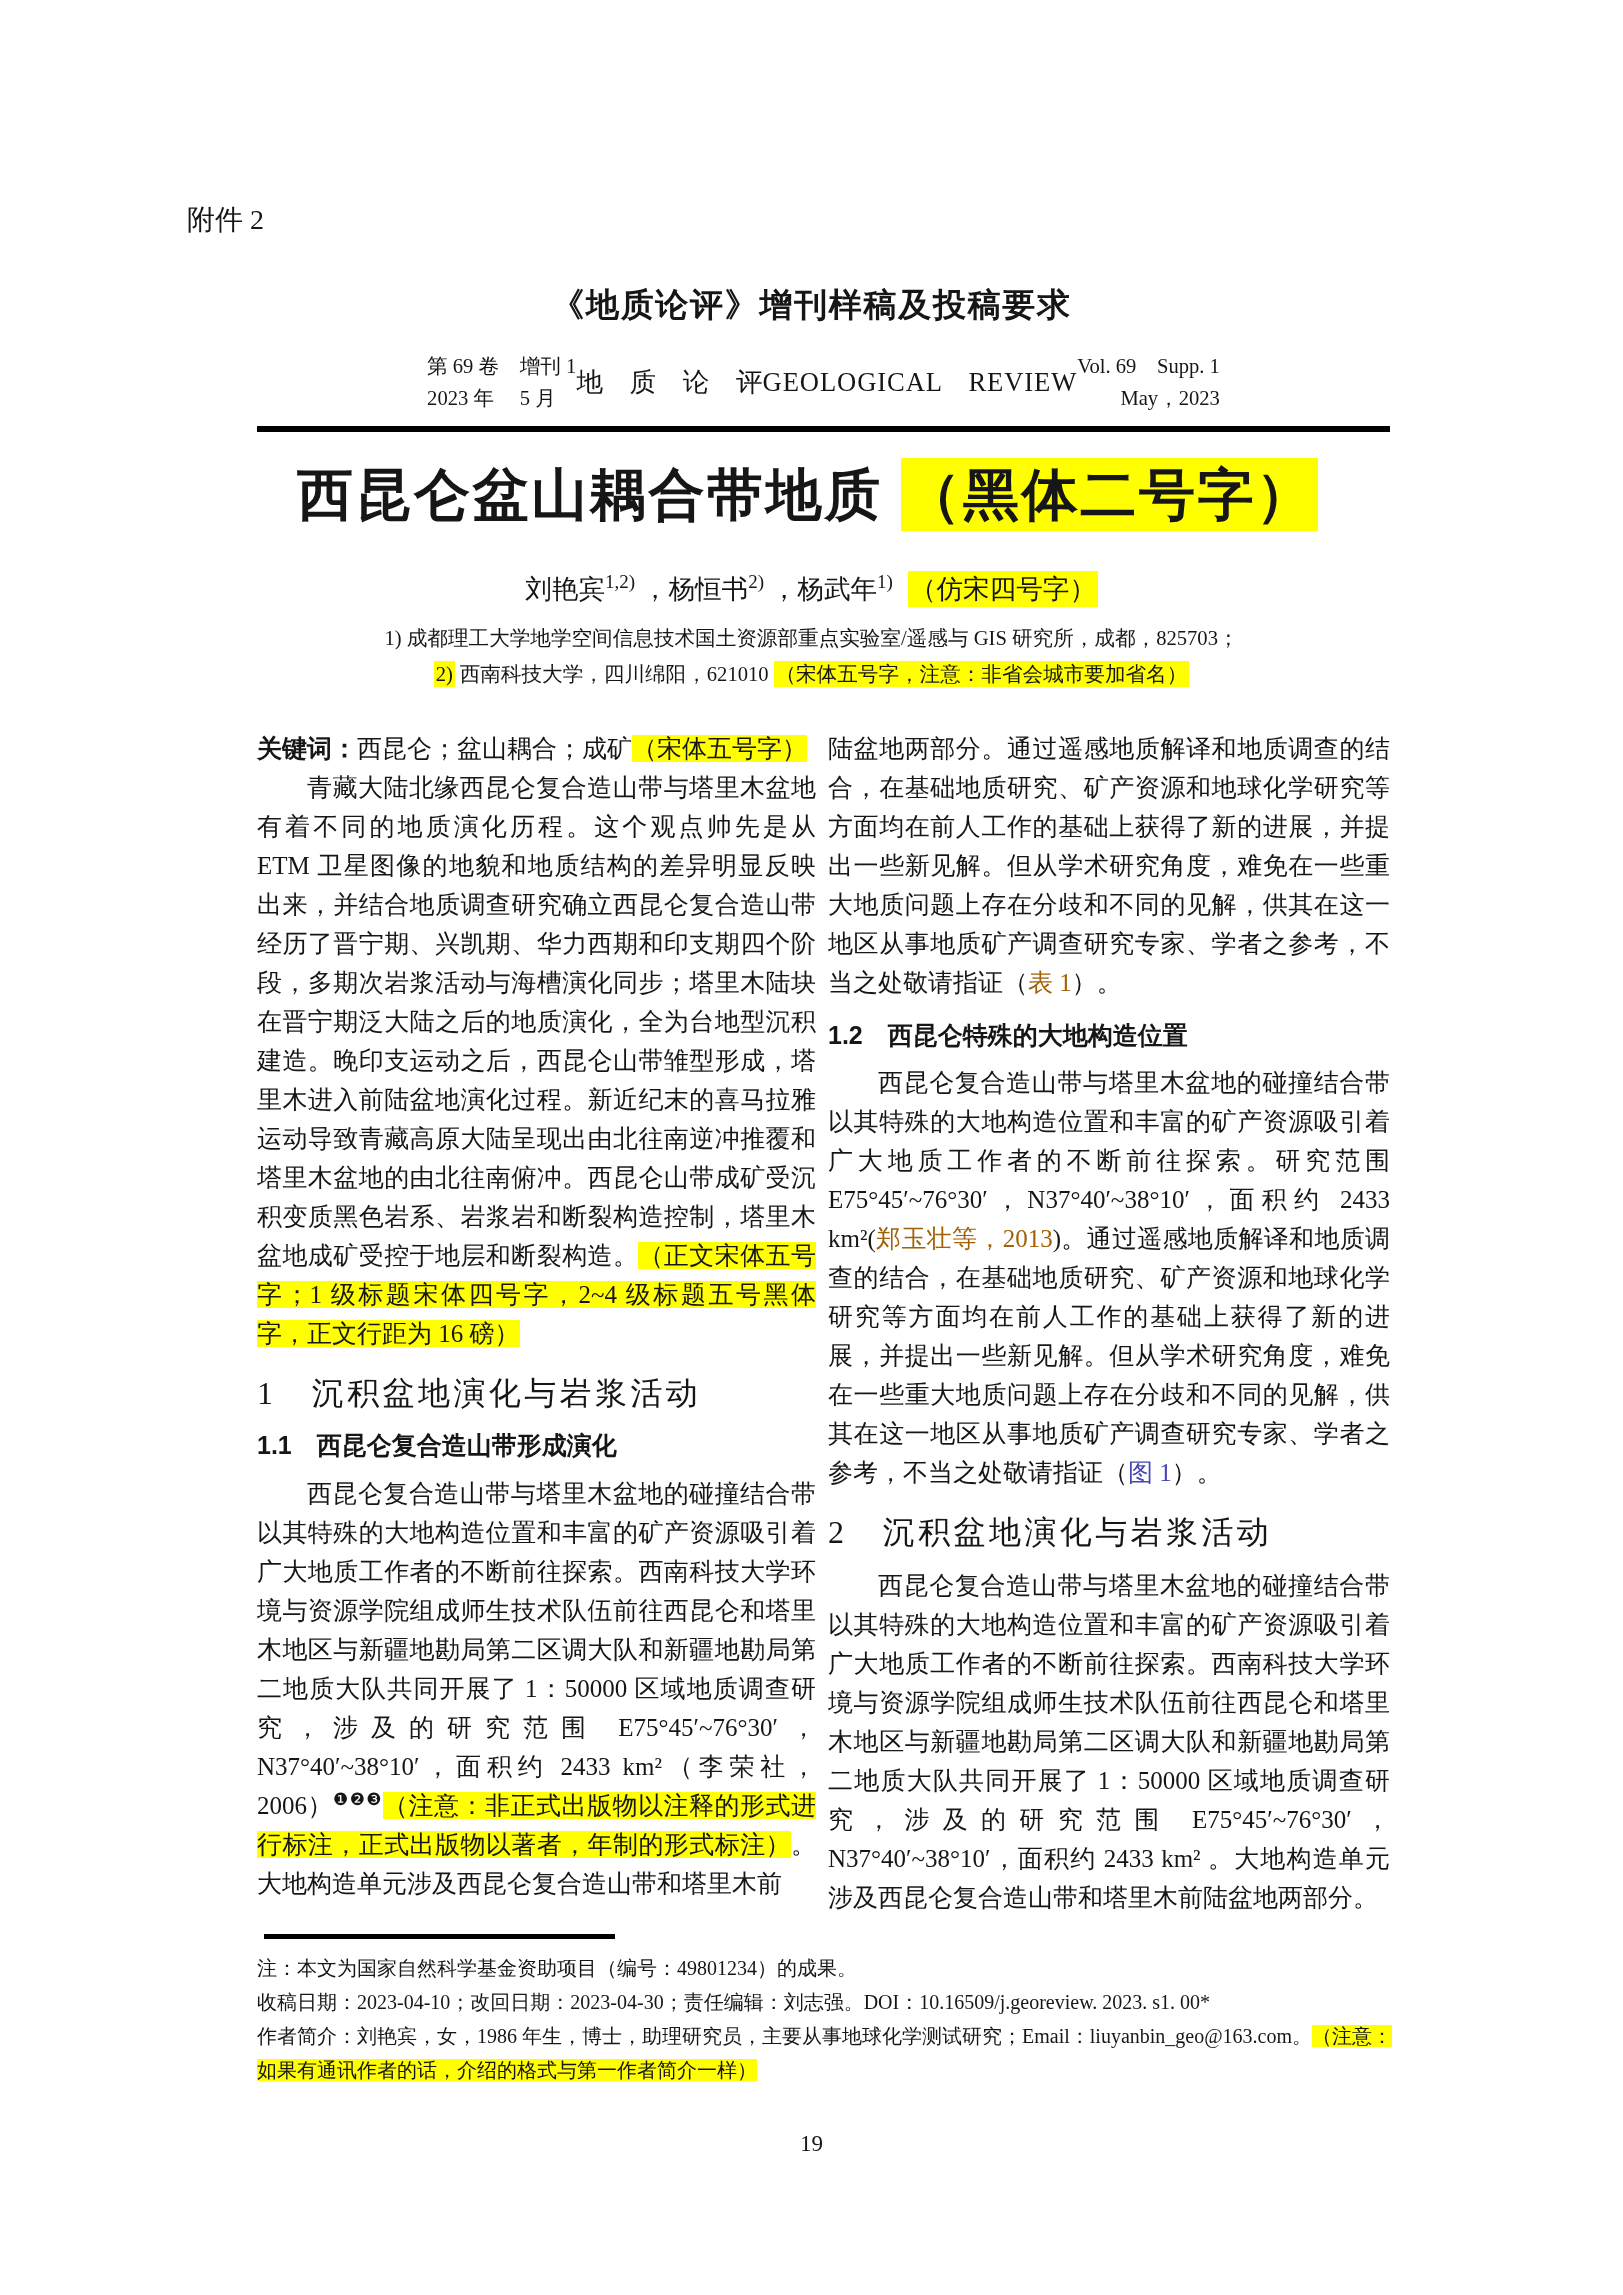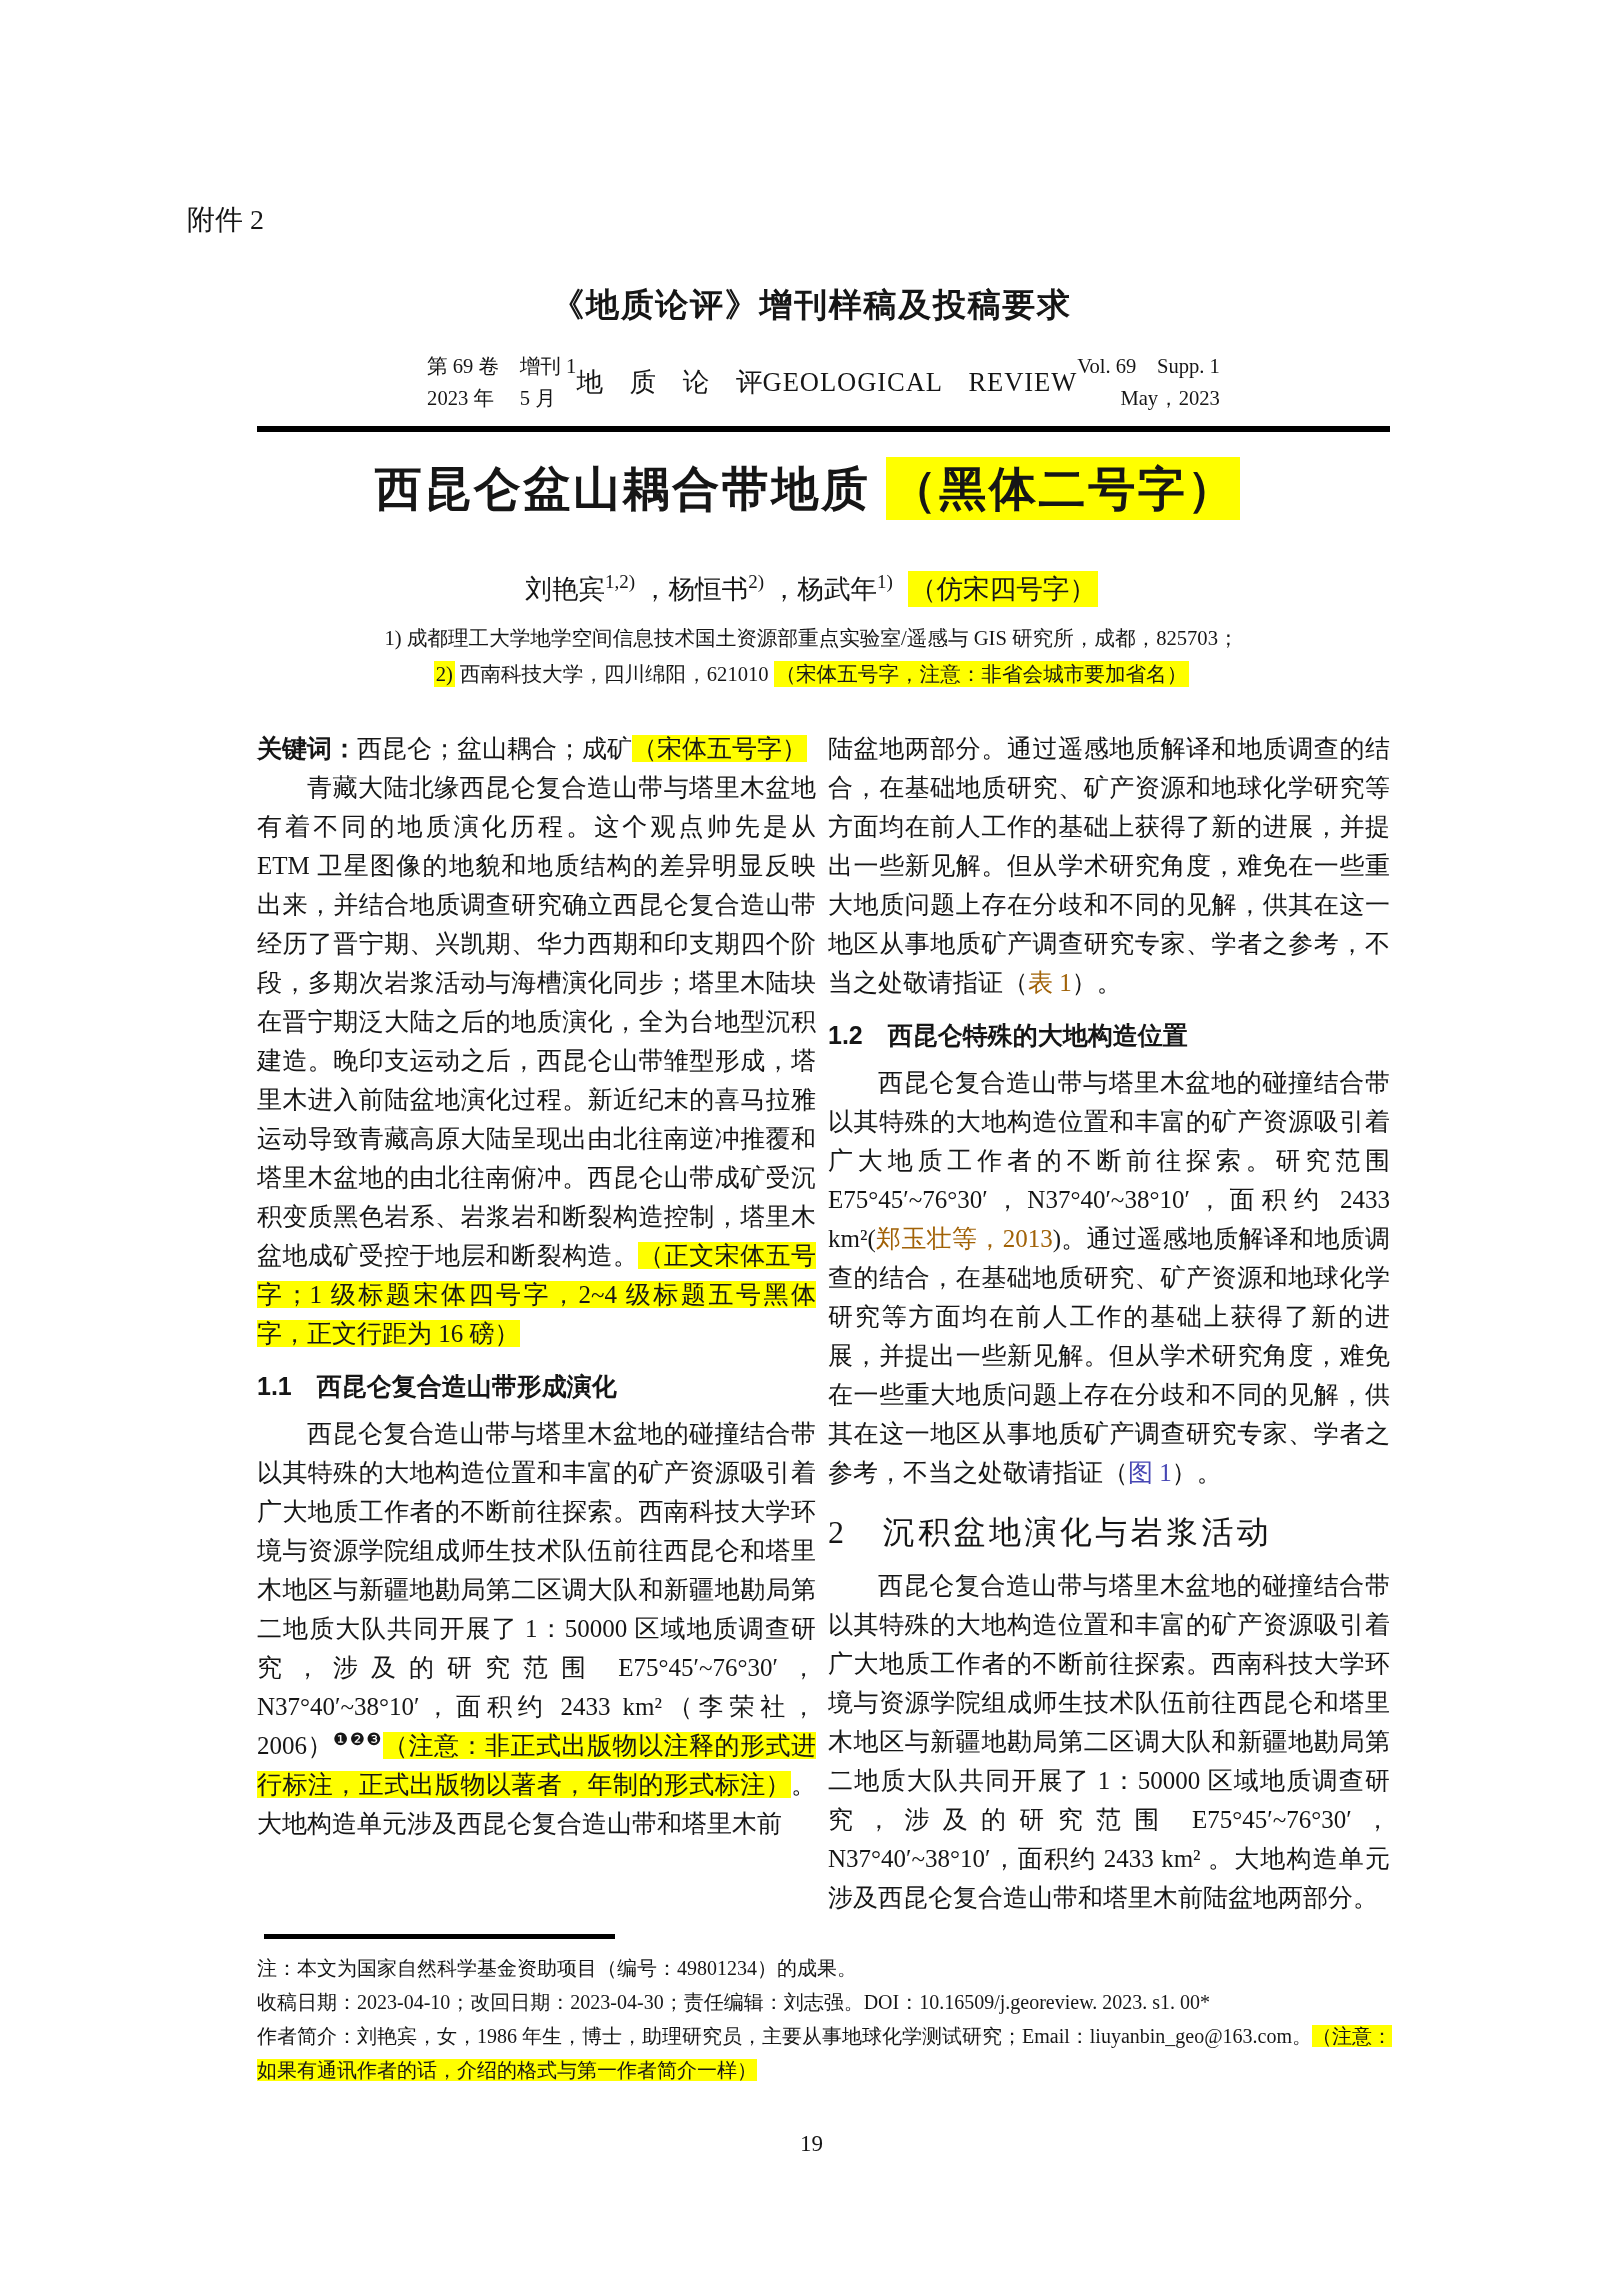--- a/index.html
+++ b/index.html
@@ -9,21 +9,21 @@
     overflow:hidden;margin:0 auto;
   }
   .attach{position:absolute;left:187px;top:201px;font-size:28px;}
   .doc-title{position:absolute;left:0;right:0;top:283px;text-align:center;font-size:33px;font-weight:bold;letter-spacing:1.7px;}
   .jheader{position:absolute;left:257px;width:1133px;top:350px;display:flex;align-items:center;justify-content:center;}
   .jh-left{font-size:20.6px;line-height:32px;}
   .jh-cn{font-size:26.6px;}
   .jh-en{font-size:26.6px;word-spacing:19px;letter-spacing:0.9px;}
   .jh-right{font-size:20.6px;line-height:32px;text-align:right;}
   .rule-thick{position:absolute;left:257px;width:1133px;top:426px;height:6px;background:#000;}
-  .main-title{position:absolute;left:0;right:8px;top:458px;text-align:center;font-size:47px;font-weight:bold;
+  .main-title{position:absolute;left:0;right:8px;top:458px;text-align:center;font-size:56px;font-weight:bold;
     font-family:"Liberation Sans","DejaVu Sans",sans-serif;letter-spacing:2.6px;}
   .hl{background:#ffff00;}
   .main-title .hl{padding:5.1px 3.4px;}
   .authors{position:absolute;left:0;right:0;top:571px;text-align:center;font-size:26.6px;}
   .authors sup{font-size:19px;}
   .authors .hl{padding:2.6px 1.7px;margin-left:8.6px;}
   .aff{position:absolute;left:0;right:0;text-align:center;font-size:20.6px;}
   .aff-1{top:624px;}
   .aff-2{top:660px;}
   .aff .hl{padding:1.7px 1.7px;}
@@ -85,20 +85,21 @@
     <span class="hl">2)</span><span> 西南科技大学，四川绵阳，621010 </span><span class="hl">（宋体五号字，注意：非省会城市要加省名）</span>
   </div>
 
   <div class="col col-left">
     <p>
       <span class="kw-label">关键词：</span><span>西昆仑；盆山耦合；成矿</span><span class="hl">（宋体五号字）</span>
     </p>
     <p class="indent">
       <span>青藏大陆北缘西昆仑复合造山带与塔里木盆地有着不同的地质演化历程。这个观点帅先是从 ETM 卫星图像的地貌和地质结构的差异明显反映出来，并结合地质调查研究确立西昆仑复合造山带经历了晋宁期、兴凯期、华力西期和印支期四个阶段，多期次岩浆活动与海槽演化同步；塔里木陆块在晋宁期泛大陆之后的地质演化，全为台地型沉积建造。晚印支运动之后，西昆仑山带雏型形成，塔里木进入前陆盆地演化过程。新近纪末的喜马拉雅运动导致青藏高原大陆呈现出由北往南逆冲推覆和塔里木盆地的由北往南俯冲。西昆仑山带成矿受沉积变质黑色岩系、岩浆岩和断裂构造控制，塔里木盆地成矿受控于地层和断裂构造。</span><span class="hl">（正文宋体五号字；1 级标题宋体四号字，2~4 级标题五号黑体字，正文行距为 16 磅）</span>
     </p>
+    <div class="h1x">1　沉积盆地演化与岩浆活动</div>
     <div class="h2x">1.1　西昆仑复合造山带形成演化</div>
     <p class="indent">
       <span>西昆仑复合造山带与塔里木盆地的碰撞结合带以其特殊的大地构造位置和丰富的矿产资源吸引着广大地质工作者的不断前往探索。西南科技大学环境与资源学院组成师生技术队伍前往西昆仑和塔里木地区与新疆地勘局第二区调大队和新疆地勘局第二地质大队共同开展了 1：50000 区域地质调查研究，涉及的研究范围 E75°45′~76°30′，N37°40′~38°10′，面积约 2433 km²（李荣社，2006）</span><span class="refsup">❶❷❸</span><span class="hl">（注意：非正式出版物以注释的形式进行标注，正式出版物以著者，年制的形式标注）</span><span>。大地构造单元涉及西昆仑复合造山带和塔里木前</span>
     </p>
   </div>
 
   <div class="col col-right">
     <p>
       <span>陆盆地两部分。通过遥感地质解译和地质调查的结合，在基础地质研究、矿产资源和地球化学研究等方面均在前人工作的基础上获得了新的进展，并提出一些新见解。但从学术研究角度，难免在一些重大地质问题上存在分歧和不同的见解，供其在这一地区从事地质矿产调查研究专家、学者之参考，不当之处敬请指证（</span><span class="red">表 1</span><span>）。</span>
     </p>

